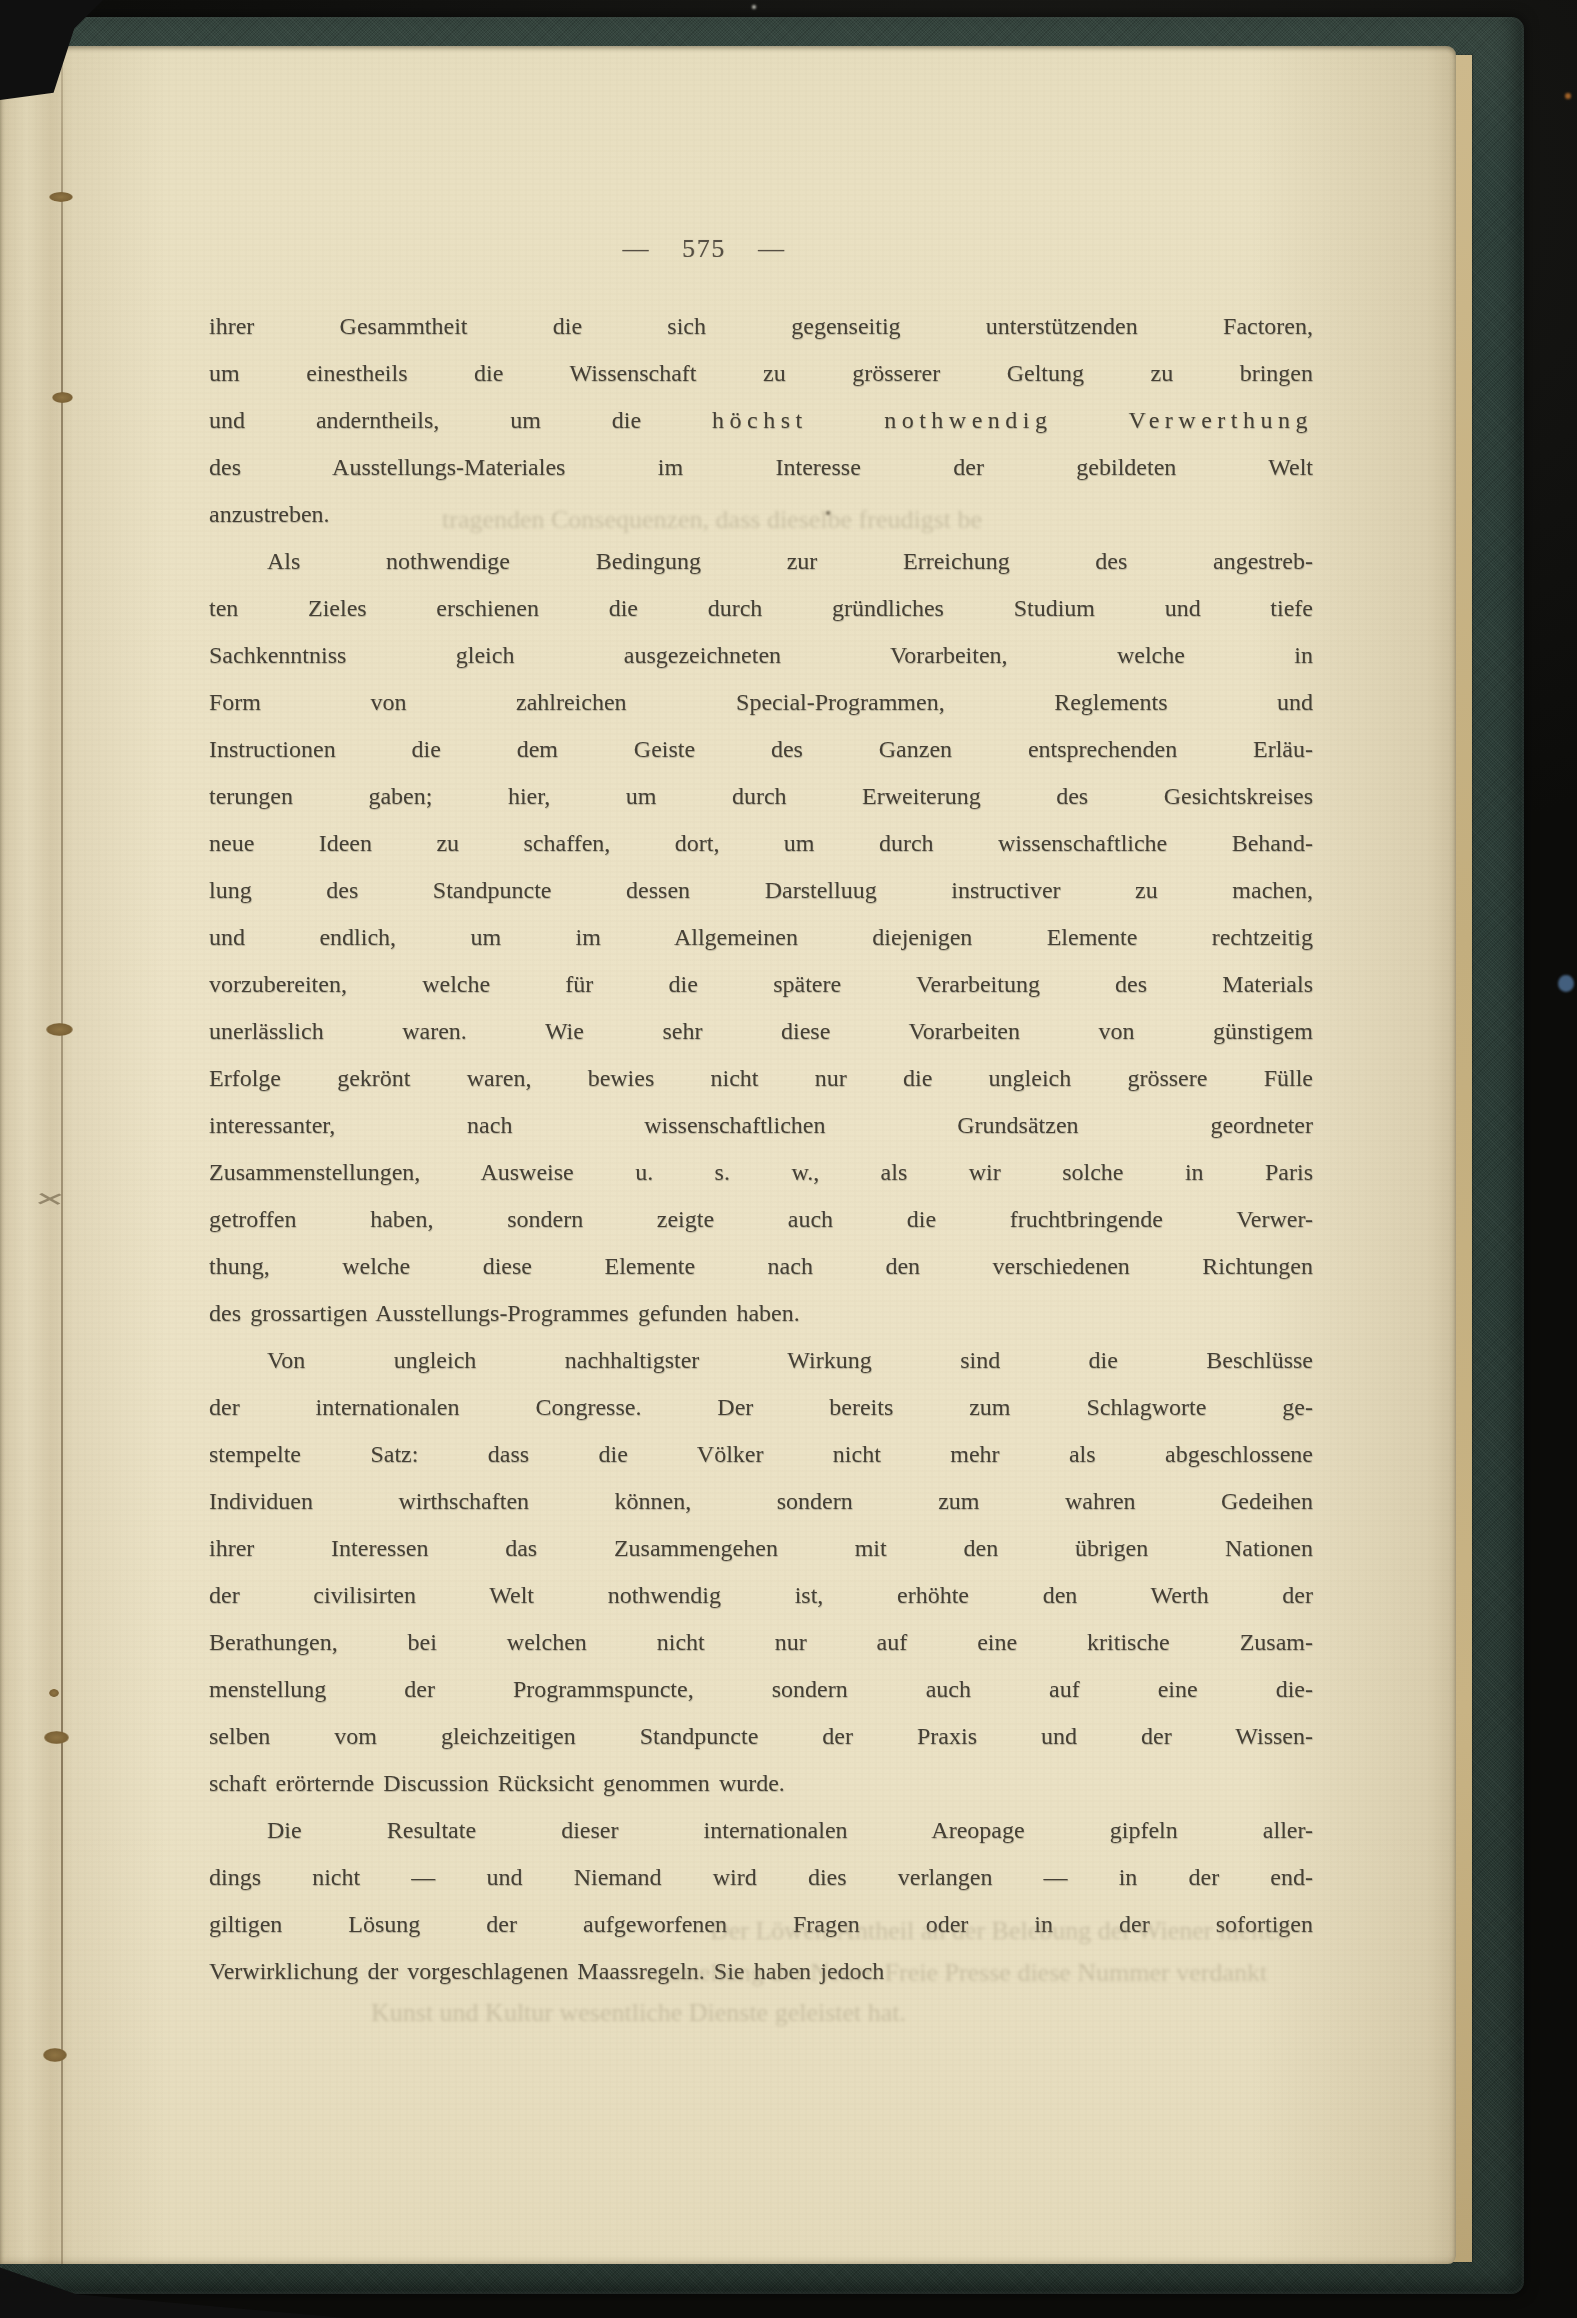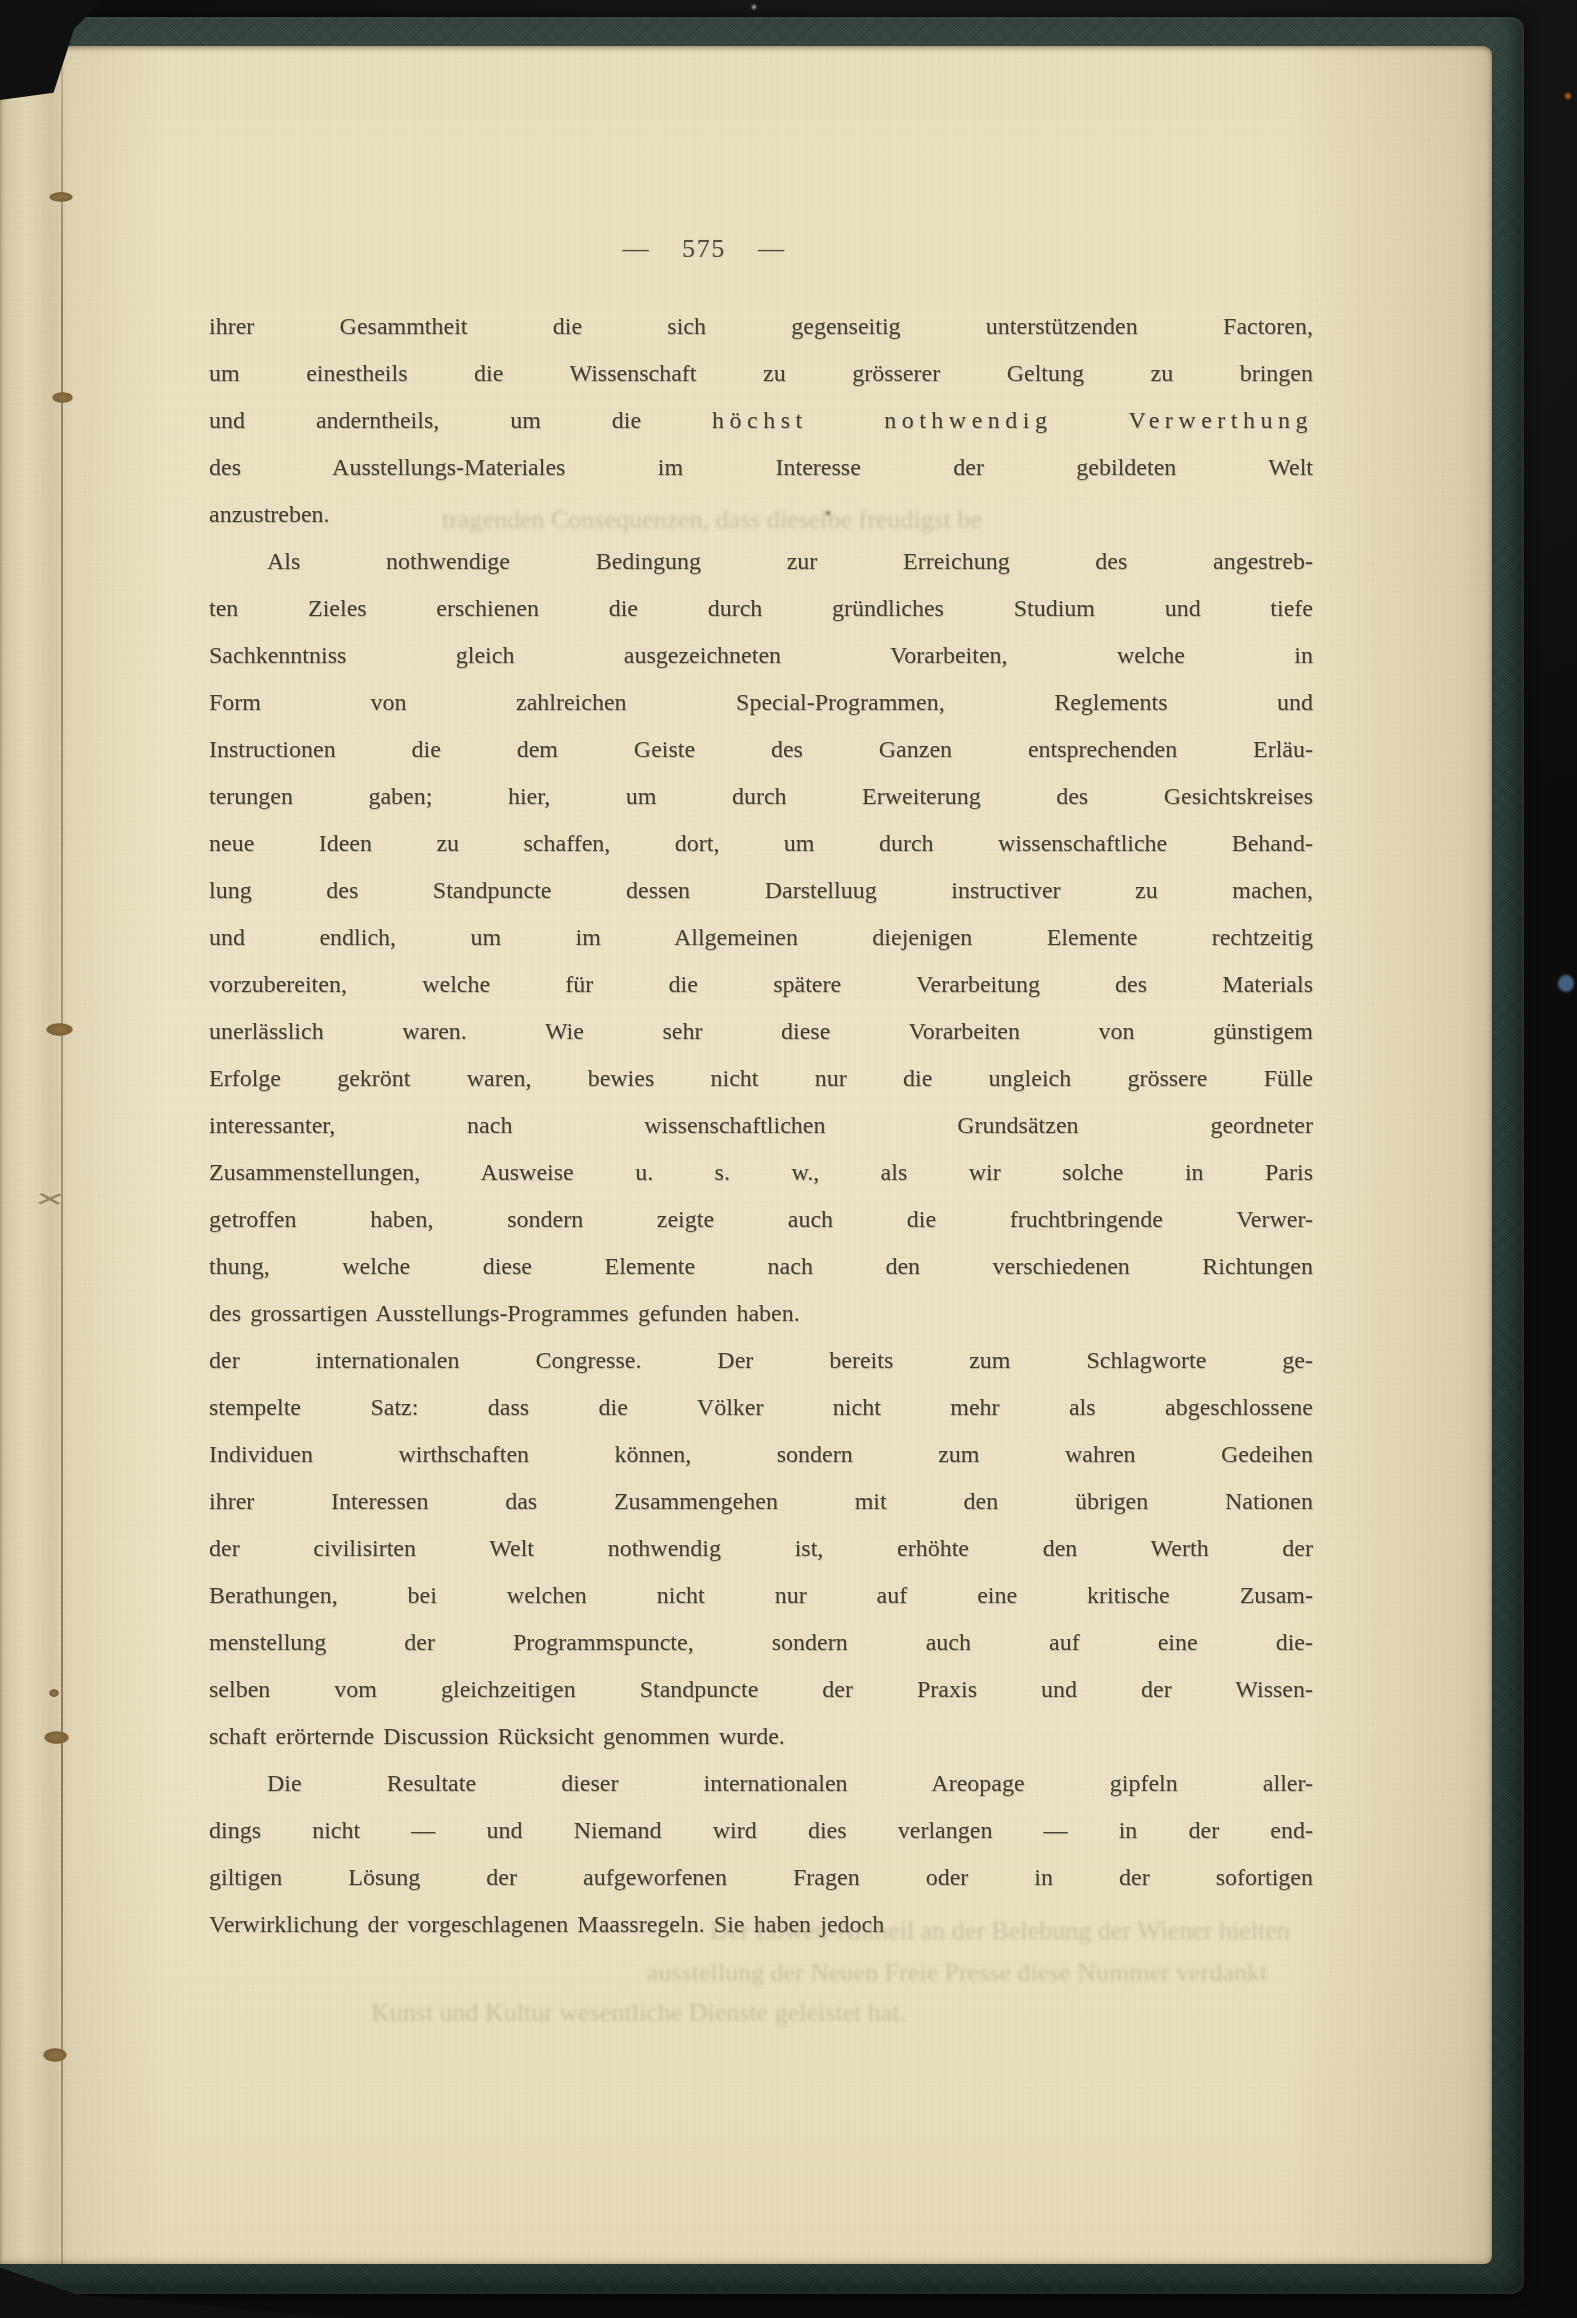--- a/index.html
+++ b/index.html
@@ -21,21 +21,21 @@
     background:linear-gradient(180deg,#cdb98c 0%, #c3ae7e 40%, #c8b384 75%, #b9a476 100%);
     box-shadow:0.8px 0 1.6px rgba(0,0,0,0.5);}
 
   
   .paper{position:absolute;left:0px;top:46px;width:1456px;height:2218px;
     background:
       linear-gradient(90deg, rgba(150,128,88,0.28) 0px, rgba(150,128,88,0.10) 27px, rgba(150,128,88,0.26) 52px, rgba(150,128,88,0.12) 73px, rgba(150,128,88,0.0) 166px),
       linear-gradient(90deg, rgba(0,0,0,0) 86%, rgba(140,118,76,0.18) 98%, rgba(130,108,66,0.30) 100%),
       linear-gradient(180deg,#e6ddbe 0%, #e9e0c2 6%, #ece3c7 45%, #eae1c4 80%, #e4dabb 100%);
     border-radius:0 9.5px 8px 0;
-    box-shadow:inset 0 2.4px 4.7px rgba(40,32,14,0.35), inset 0 -2.4px 6.3px rgba(90,75,45,0.25);padding-left:36px;}
+    box-shadow:inset 0 2.4px 4.7px rgba(40,32,14,0.35), inset 0 -2.4px 6.3px rgba(90,75,45,0.25);}
   .paper::after{content:"";position:absolute;inset:0;pointer-events:none;opacity:.5;
     background:
       repeating-linear-gradient(0deg, rgba(120,105,70,0.030) 0 1.6px, rgba(0,0,0,0) 1.6px 5.5px),
       repeating-linear-gradient(90deg, rgba(120,105,70,0.022) 0 2.4px, rgba(0,0,0,0) 2.4px 7px);}
 
   
   .crease{position:absolute;left:61px;top:0;width:2.4px;height:100%;
     background:linear-gradient(180deg, rgba(85,66,38,0.18) 0%, rgba(85,66,38,0.55) 12%, rgba(85,66,38,0.40) 45%, rgba(85,66,38,0.60) 78%, rgba(85,66,38,0.35) 100%);}
   .stitch{position:absolute;background:radial-gradient(ellipse at 50% 50%, #8f7443 0%, #7c6337 62%, rgba(124,99,55,0) 78%);border-radius:50%;}
   .cross-mark{position:absolute;color:rgba(92,78,52,0.55);font-size:35px;line-height:1;transform:scale(1.1,0.55) rotate(4deg);}
@@ -100,20 +100,21 @@
             <div class="line">vorzubereiten, welche für die spätere Verarbeitung des Materials</div>
             <div class="line">unerlässlich waren. Wie sehr diese Vorarbeiten von günstigem</div>
             <div class="line">Erfolge gekrönt waren, bewies nicht nur die ungleich grössere Fülle</div>
             <div class="line">interessanter, nach wissenschaftlichen Grundsätzen geordneter</div>
             <div class="line">Zusammenstellungen, Ausweise u. s. w., als wir solche in Paris</div>
             <div class="line">getroffen haben, sondern zeigte auch die fruchtbringende Verwer-</div>
             <div class="line">thung, welche diese Elemente nach den verschiedenen Richtungen</div>
             <div class="line lastline">des grossartigen Ausstellungs-Programmes gefunden haben.</div>
           </div>
           <div class="para indent">
+            <div class="line firstline">Von ungleich nachhaltigster Wirkung sind die Beschlüsse</div>
             <div class="line">der internationalen Congresse. Der bereits zum Schlagworte ge-</div>
             <div class="line">stempelte Satz: dass die Völker nicht mehr als abgeschlossene</div>
             <div class="line">Individuen wirthschaften können, sondern zum wahren Gedeihen</div>
             <div class="line">ihrer Interessen das Zusammengehen mit den übrigen Nationen</div>
             <div class="line">der civilisirten Welt nothwendig ist, erhöhte den Werth der</div>
             <div class="line">Berathungen, bei welchen nicht nur auf eine kritische Zusam-</div>
             <div class="line">menstellung der Programmspuncte, sondern auch auf eine die-</div>
             <div class="line">selben vom gleichzeitigen Standpuncte der Praxis und der Wissen-</div>
             <div class="line lastline">schaft erörternde Discussion Rücksicht genommen wurde.</div>
           </div>

